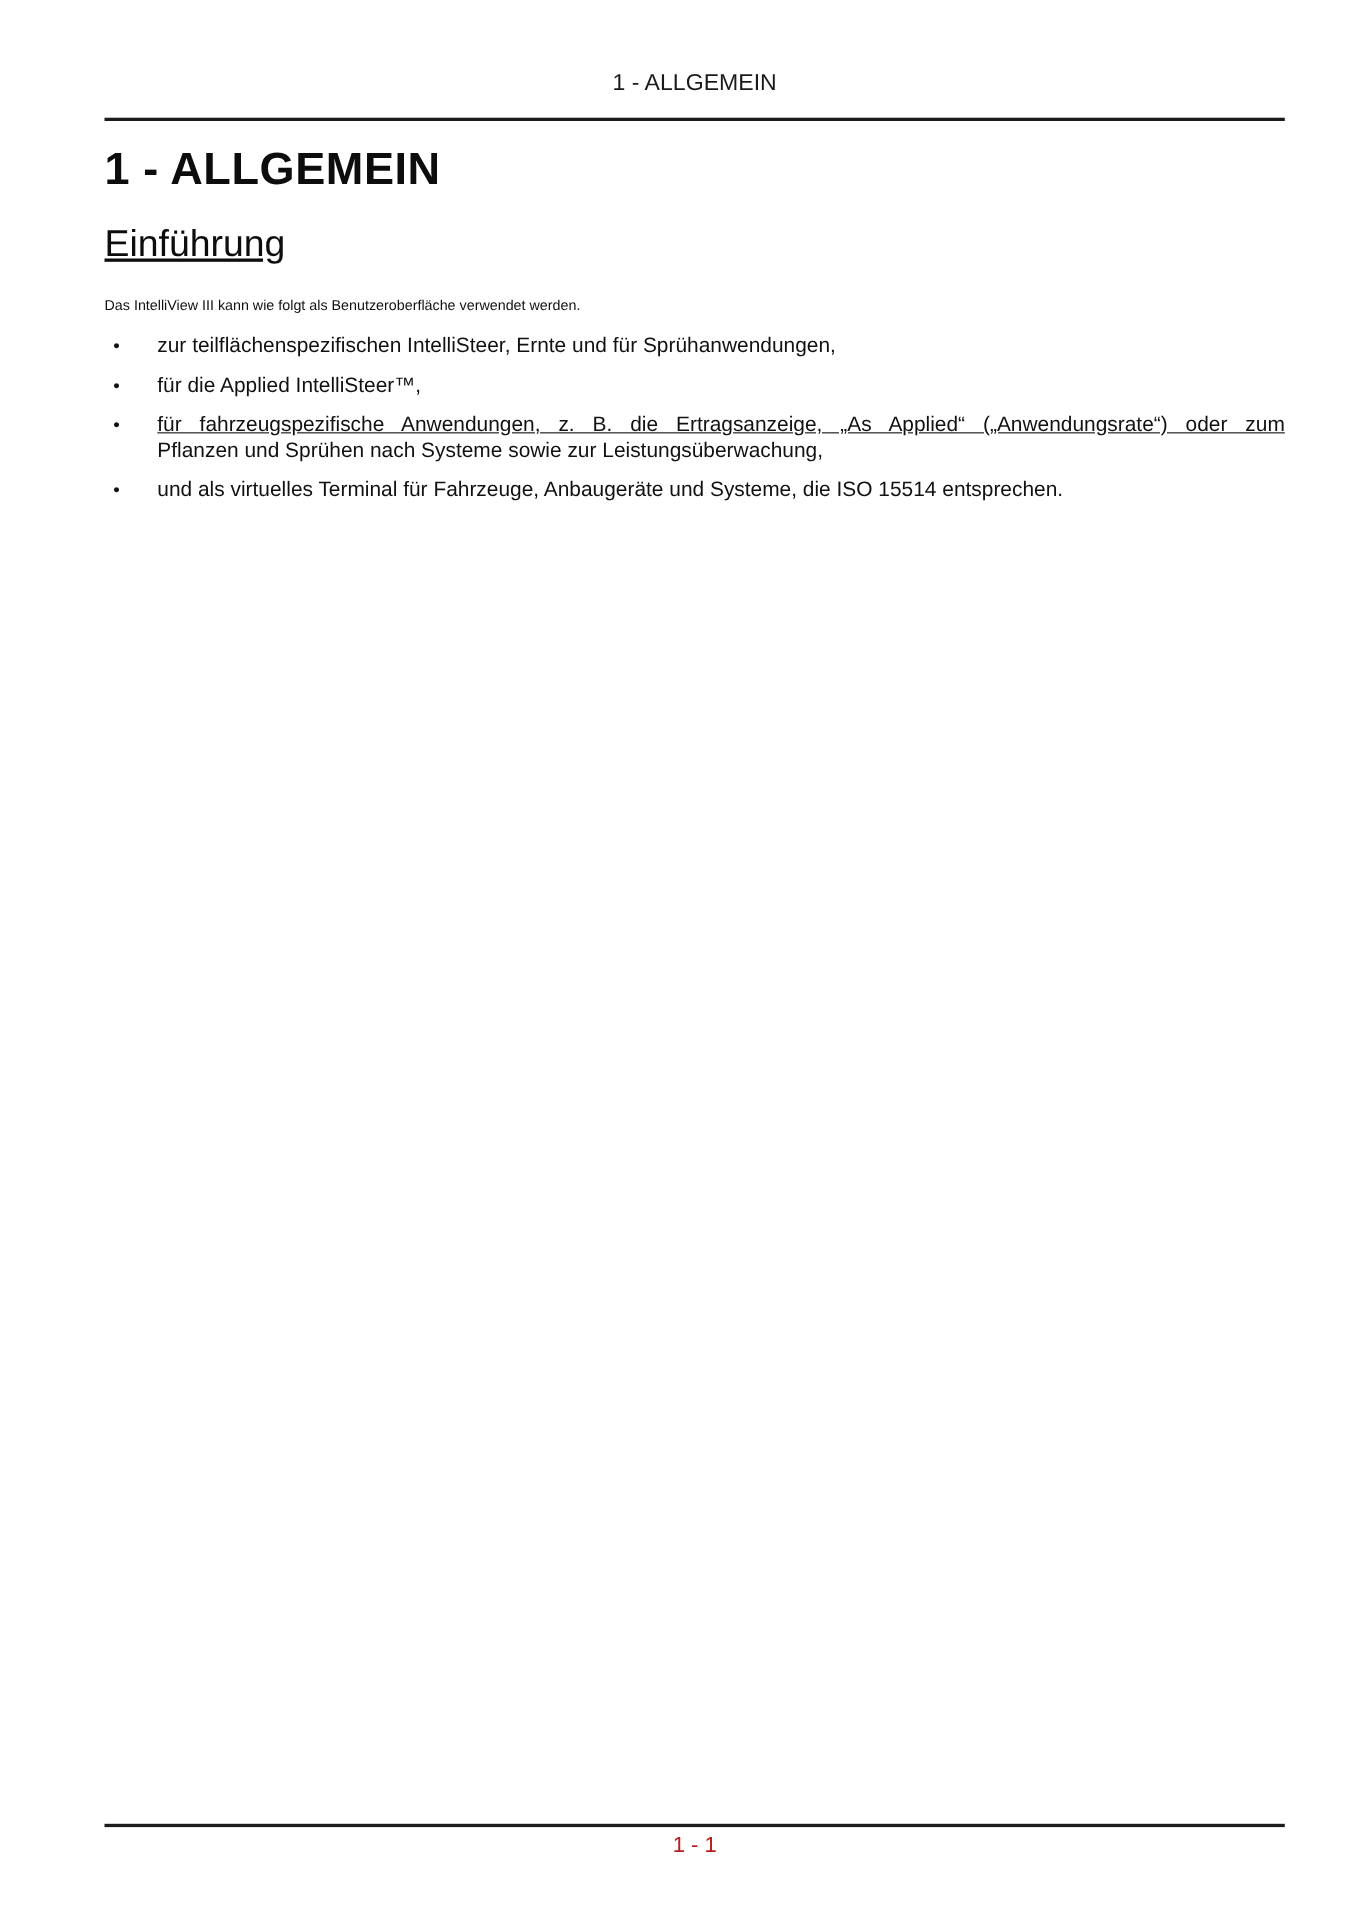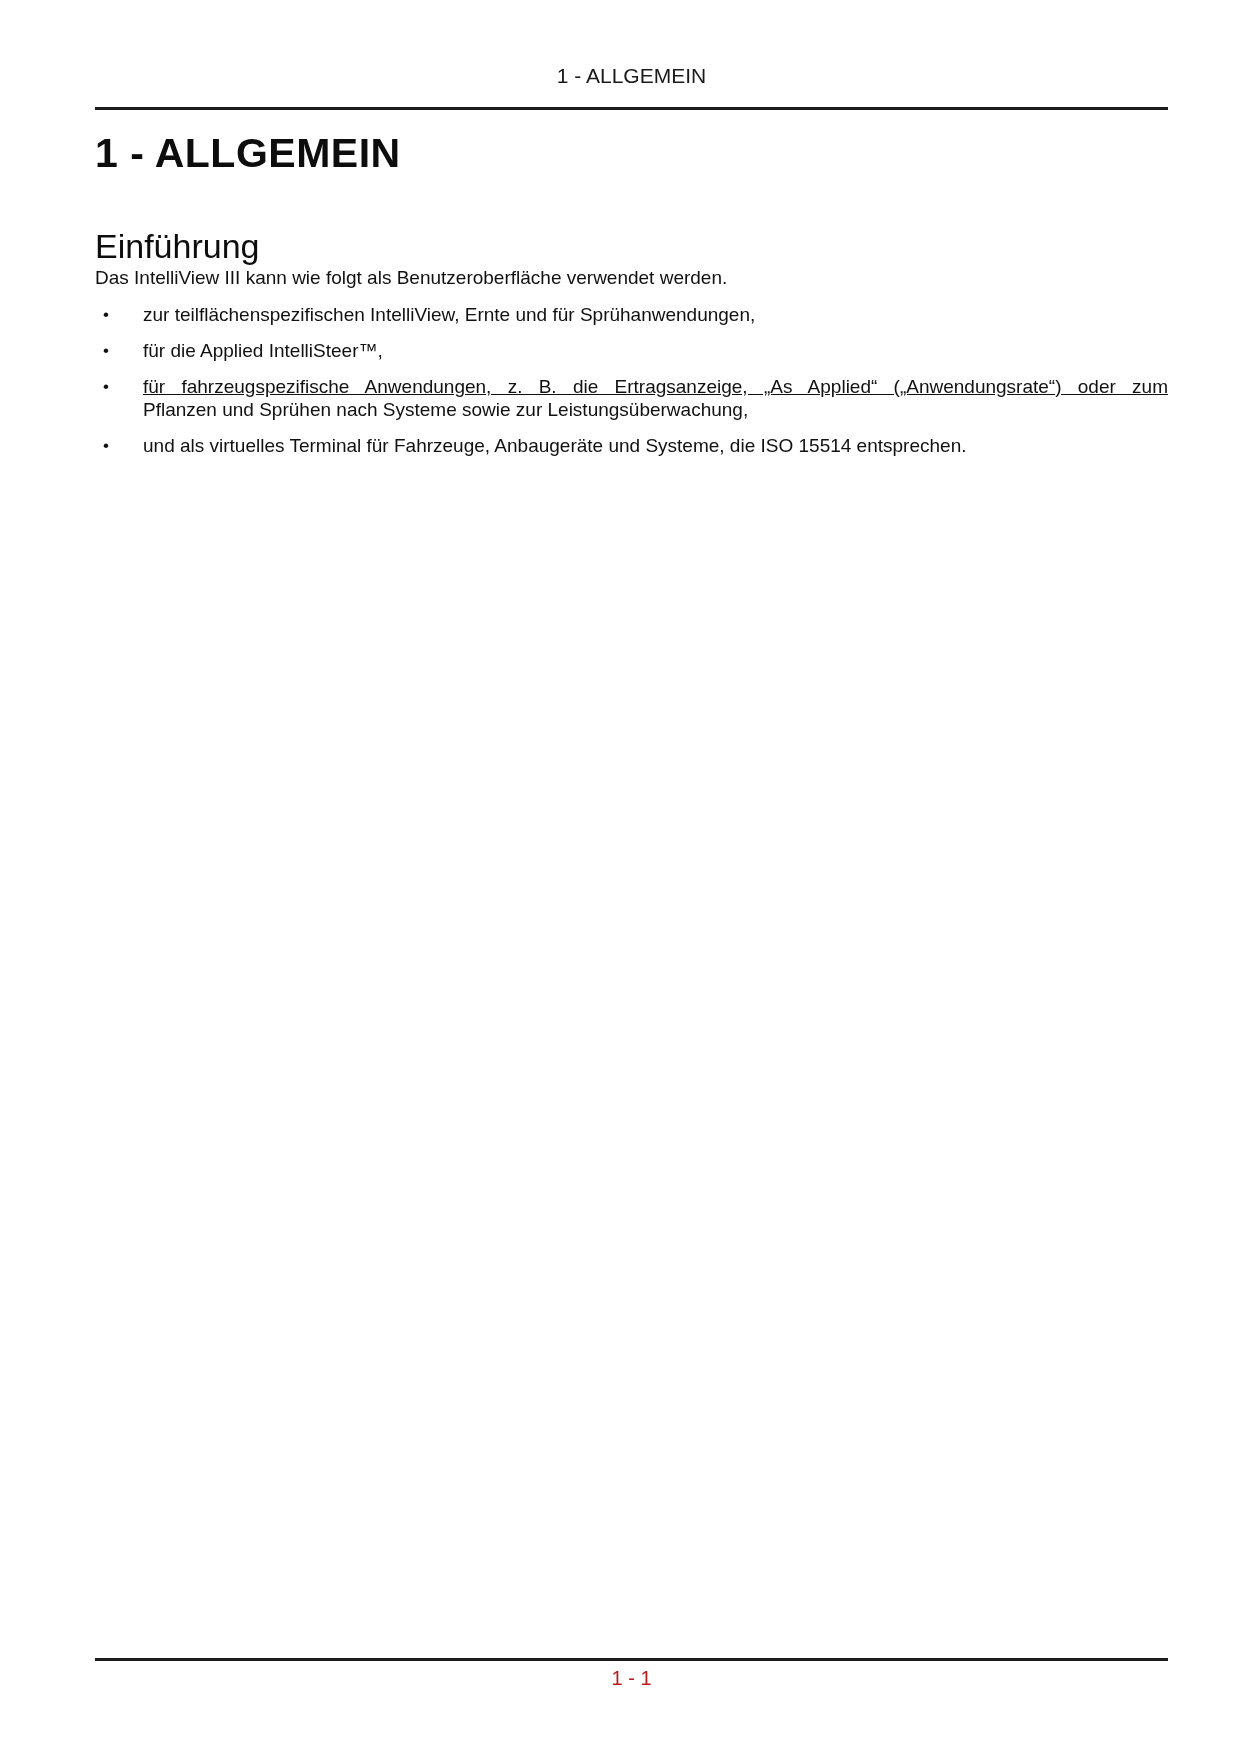--- a/index.html
+++ b/index.html
@@ -44,35 +44,36 @@
     font-size: 41px;
     line-height: 48px;
     font-weight: bold;
     letter-spacing: 0.5px;
     color: #0d0d0d;
   }
 
   
   .section-title {
     position: absolute;
-    top: 226px;
+    top: 202px;
     left: 95px;
     font-size: 34px;
     line-height: 40px;
     font-weight: normal;
     color: #0d0d0d;
+    text-decoration: underline;
   }
 
   
   .intro {
     position: absolute;
     top: 266px;
     left: 95px;
     width: 1073px;
-    font-size: 19px;
+    font-size: 13px;
     line-height: 23px;
     color: #111;
   }
 
   
   .bullet-list {
     position: absolute;
     top: 303px;
     left: 95px;
     width: 1073px;
@@ -123,21 +124,21 @@
   <h1 class="chapter-title">1 - ALLGEMEIN</h1>
 
   <h2 class="section-title">Einführung</h2>
 
   <p class="intro">Das IntelliView III kann wie folgt als Benutzeroberfläche verwendet werden.</p>
 
   <div class="bullet-list">
 
     <div class="bullet-item">
       <span class="bullet-marker">•</span>
-      <div>zur teilflächenspezifischen IntelliView, Ernte und für Sprühanwendungen,</div>
+      <div>zur teilflächenspezifischen IntelliSteer, Ernte und für Sprühanwendungen,</div>
     </div>
 
     <div class="bullet-item">
       <span class="bullet-marker">•</span>
       <div>für die Applied IntelliSteer™,</div>
     </div>
 
     <div class="bullet-item">
       <span class="bullet-marker">•</span>
       <div class="line-justify">für fahrzeugspezifische Anwendungen, z. B. die Ertragsanzeige, „As Applied“ („Anwendungsrate“) oder zum</div>

